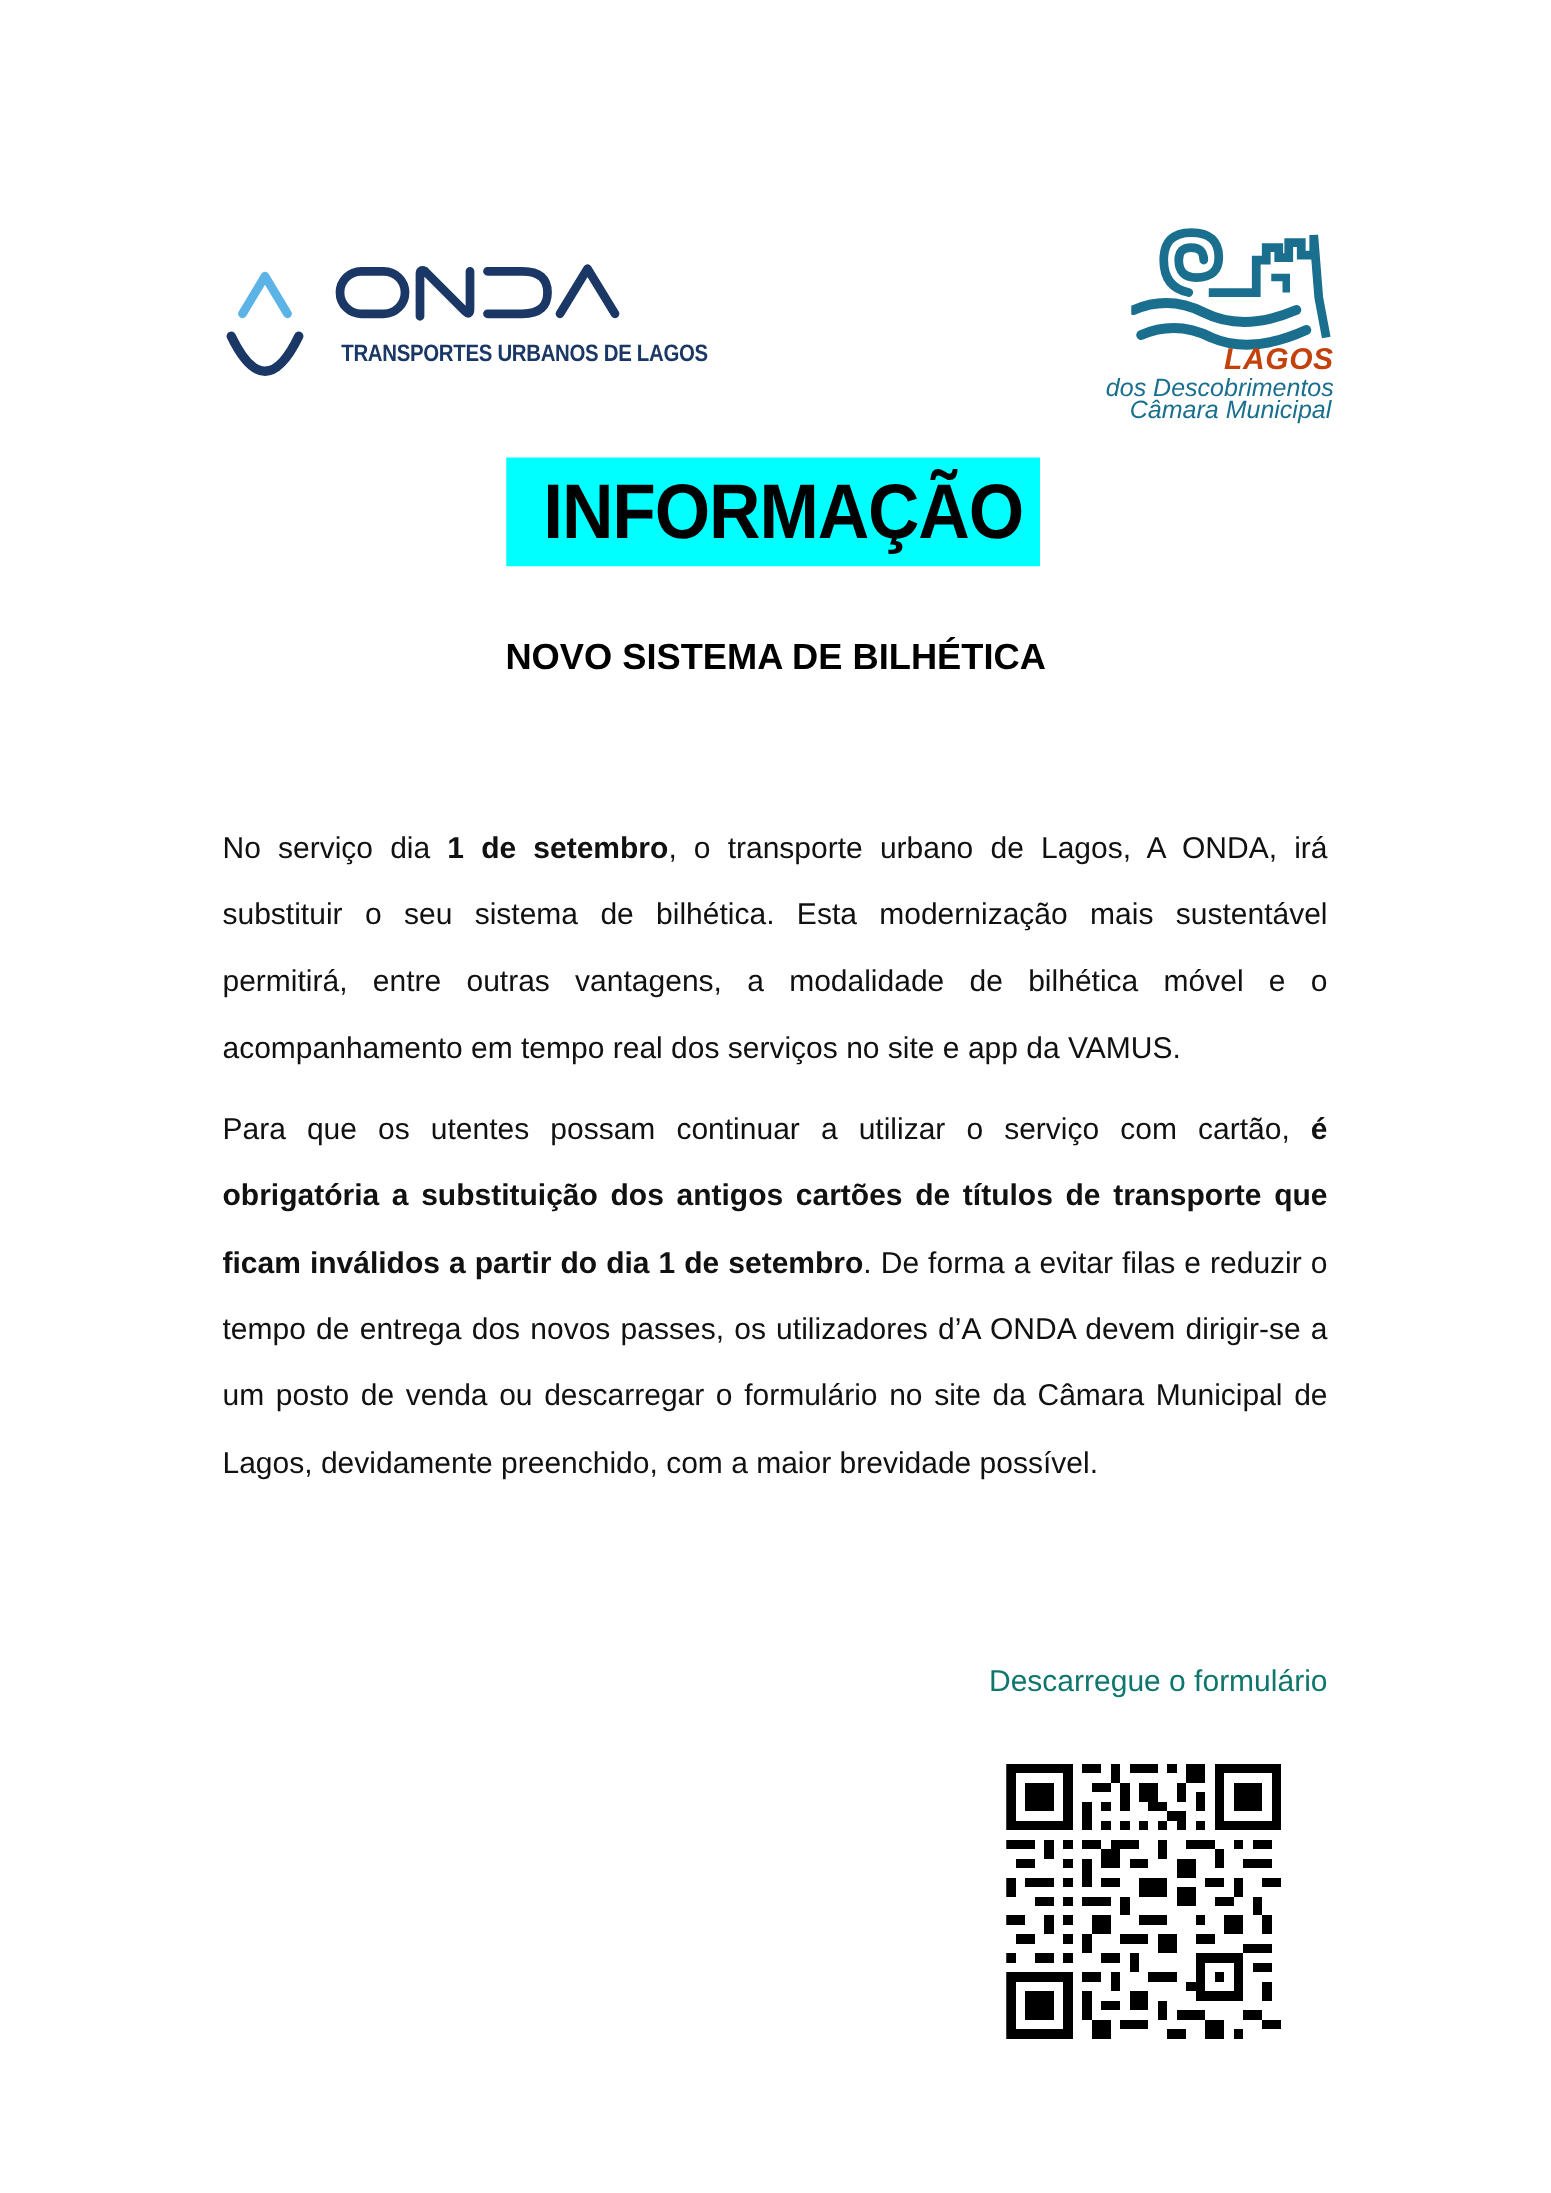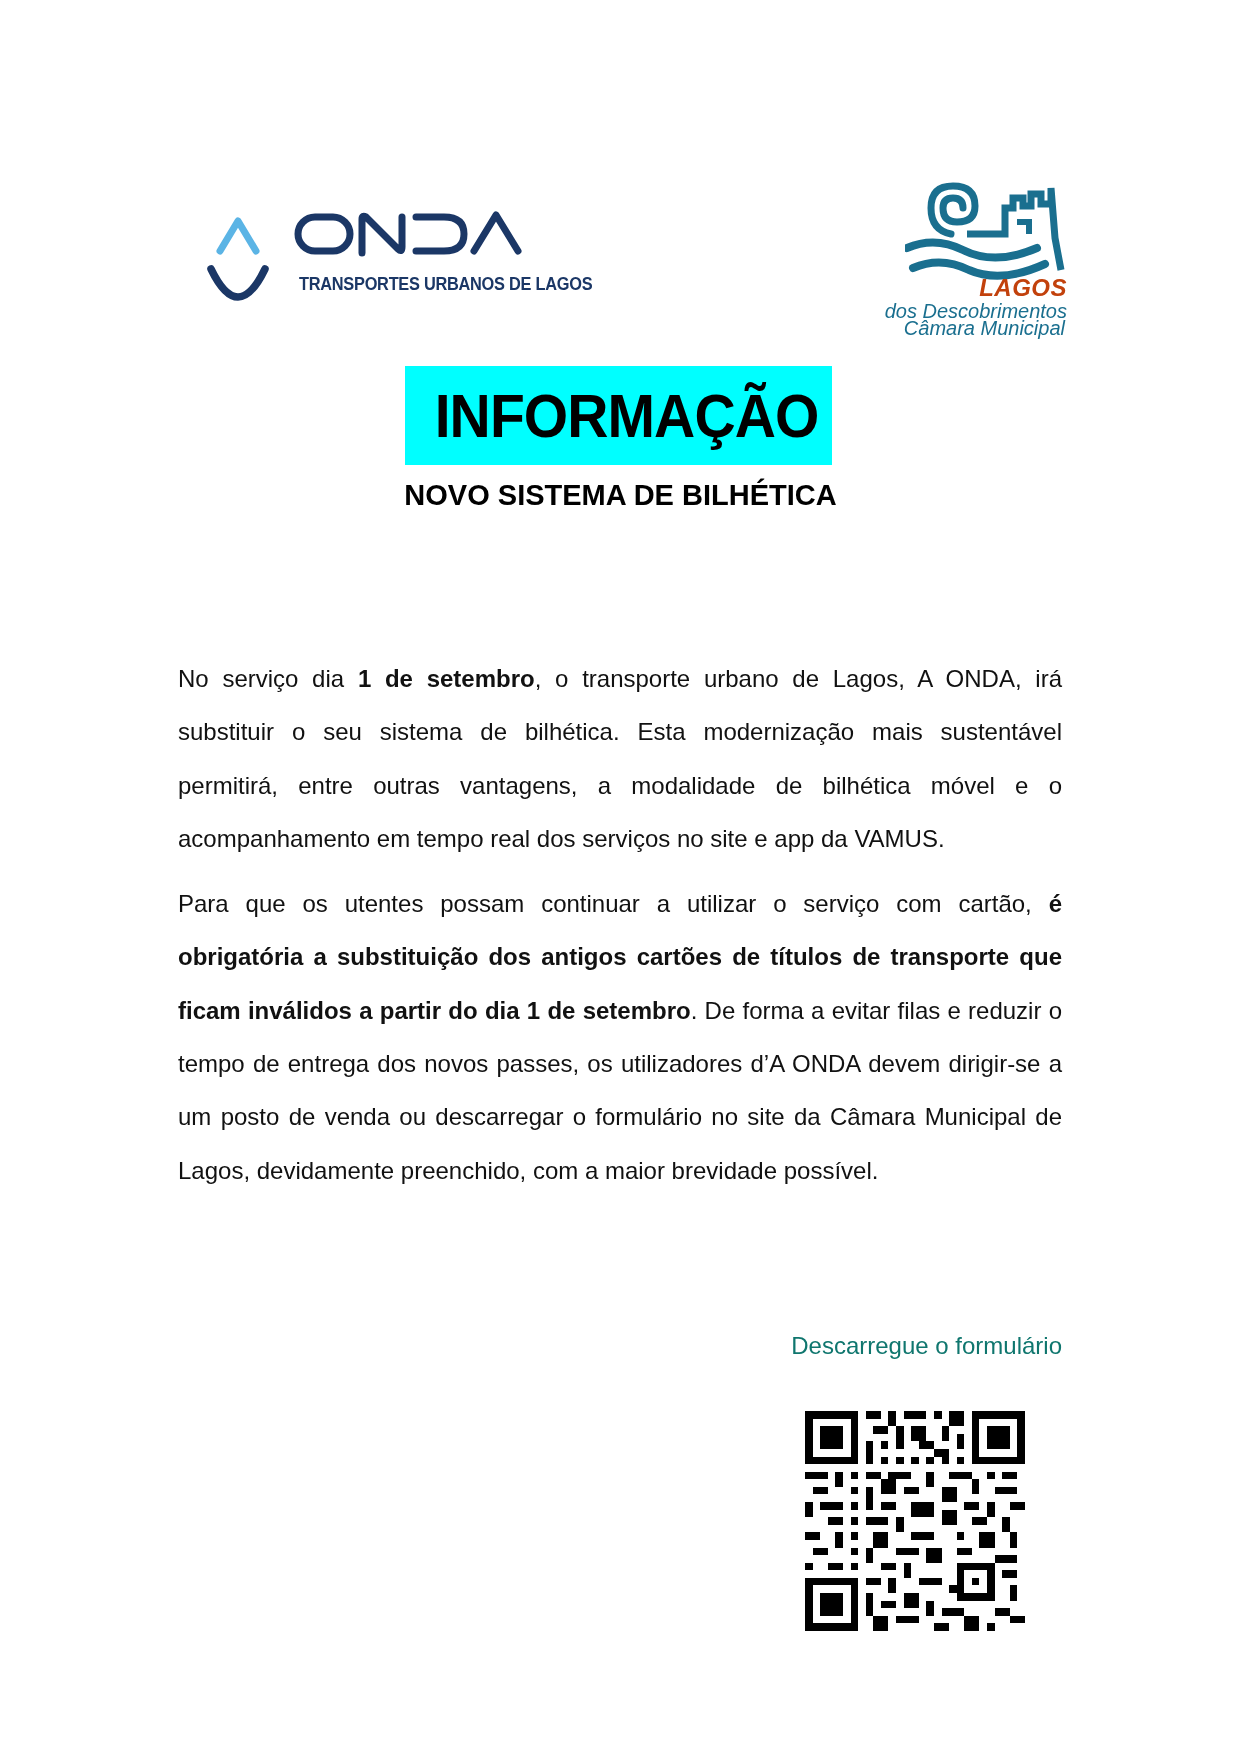--- a/index.html
+++ b/index.html
@@ -1,20 +1,20 @@
 <!DOCTYPE html>
 <html><head>
 <meta charset="utf-8">
 <style>
   * { margin: 0; padding: 0; box-sizing: border-box; }
   html, body { width: 1241px; height: 1754px; background: #ffffff; overflow: hidden; }
   body { position: relative; font-family: "Liberation Sans", "DejaVu Sans", sans-serif; color: #111; }
 
   
-  .onda-logo { position: absolute; left: 206px; top: 205px; width: 400px; height: 100px; }
+  .onda-logo { position: absolute; left: 180px; top: 205px; width: 400px; height: 100px; }
   .onda-drop { position: absolute; left: 0; top: 8px; width: 64px; height: 92px; }
   .onda-word { position: absolute; left: 88px; top: 0; width: 230px; height: 60px; }
   .onda-sub {
     position: absolute; left: 93px; top: 68px;
     font-family: "Liberation Sans", sans-serif; font-weight: bold;
     font-size: 19px; letter-spacing: -0.3px; color: #1b3766;
     transform: scaleX(0.86); transform-origin: left center; white-space: nowrap;
   }
 
   
@@ -31,30 +31,30 @@
     font-size: 20px; color: #1a6f8f; white-space: nowrap;
   }
   .lagos-camara {
     position: absolute; right: 10px; top: 139px;
     font-family: "Liberation Sans", sans-serif; font-style: italic;
     font-size: 20px; color: #1a6f8f; white-space: nowrap; text-align: center;
   }
 
   
   .info-box {
-    position: absolute; left: 405px; top: 366px; width: 427px; height: 99px;
+    position: absolute; left: 405px; top: 366px; width: 427px; height: 87px;
     background: #00ffff; display: flex; align-items: center; justify-content: center; padding-left: 16px;
   }
   .info-title {
     font-family: "Liberation Sans", sans-serif; font-weight: bold;
     font-size: 62px; color: #000; letter-spacing: -1px;
     transform: scaleX(0.92); white-space: nowrap;
   }
   .subtitle {
-    position: absolute; left: 0; width: 1241px; top: 479px; text-align: center;
+    position: absolute; left: 0; width: 1241px; top: 510px; text-align: center;
     font-family: "Liberation Sans", sans-serif; font-weight: bold;
     font-size: 29px; color: #000;
   }
 
   
   .body-text {
     position: absolute; left: 178px; top: 652px; width: 884px;
     font-family: "Liberation Sans", sans-serif; font-size: 24px; line-height: 53.3px;
     color: #111; text-align: justify;
   }

